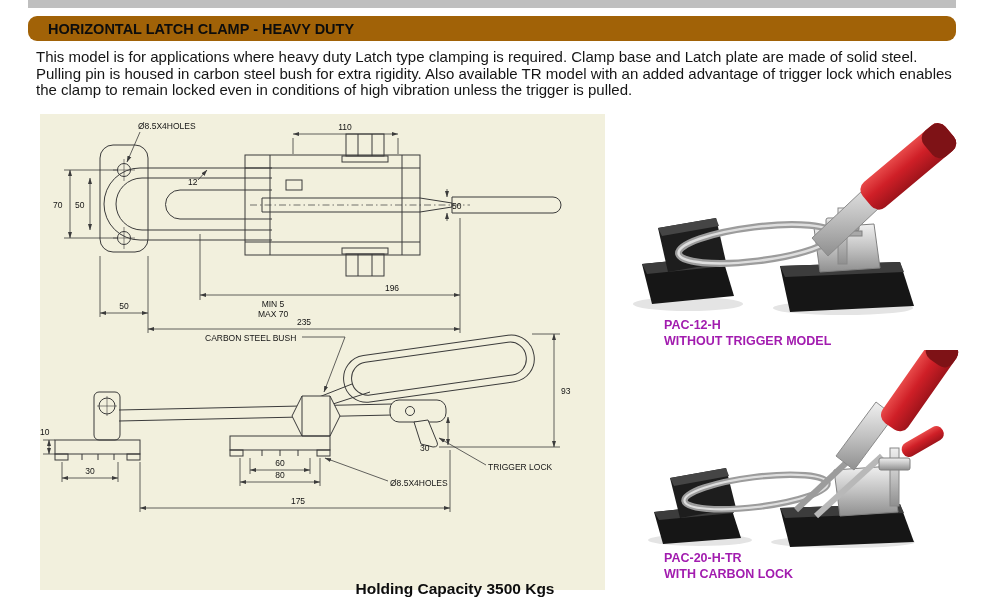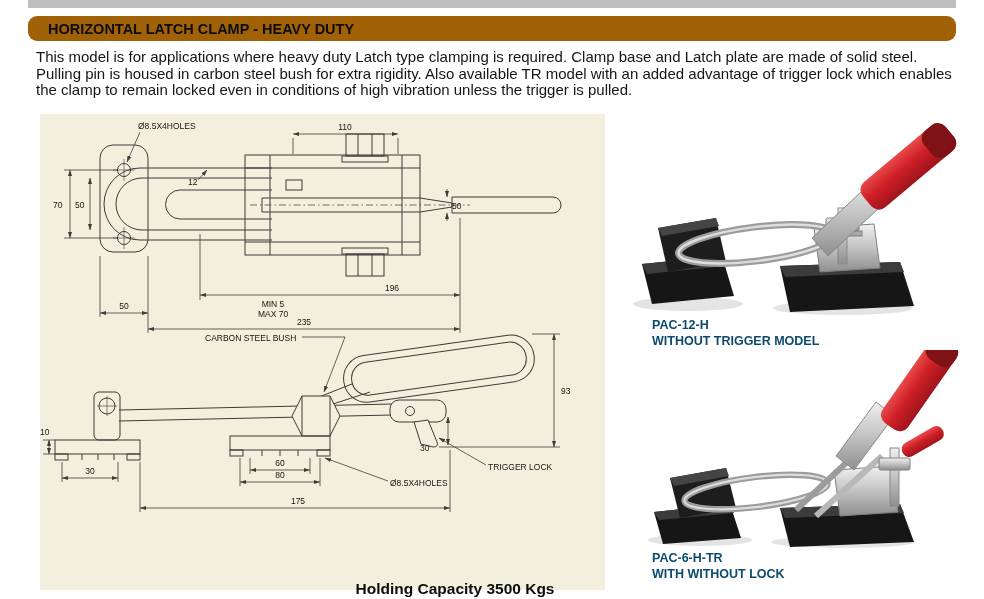--- a/index.html
+++ b/index.html
@@ -17,21 +17,21 @@
   #description {
     left:36px; top:49px; width:916px; font-size:15px; line-height:16.5px; color:#151515;
   }
   #drawing-panel {
     left:40px; top:114px; width:565px; height:476px; background:#f2f0dd;
   }
   #capacity {
     left:270px; top:420px; width:290px; text-align:center;
     font-weight:bold; font-size:15.5px; line-height:21px; color:#0d0d0d;margin-top:44px;
   }
-  .caption { font-weight:bold; font-size:12.5px; line-height:15.5px; color:#0c4a6e; }
+  .caption { font-weight:bold; font-size:12.5px; line-height:15.5px; color:#a21caf;margin-left:12px; }
   
   .ln  { fill:none; stroke:#3b3b3b; stroke-width:1; }
   .lnf { fill:#f2f0dd; stroke:#3b3b3b; stroke-width:1; }
   .thin{ fill:none; stroke:#3b3b3b; stroke-width:0.6; }
   .ext { fill:none; stroke:#3b3b3b; stroke-width:0.8; }
   .dim { fill:none; stroke:#3b3b3b; stroke-width:0.8; }
   .cl  { fill:none; stroke:#3b3b3b; stroke-width:0.7; stroke-dasharray:7 3 1.5 3; }
   text.dm { font-size:8.5px; fill:#141414; font-family:"Liberation Sans", sans-serif; }
 </style>
 </head>
@@ -314,17 +314,17 @@
     <g transform="rotate(-30 285 92)">
       <rect x="262" y="84" width="46" height="15" rx="7" fill="url(#red2)"></rect>
     </g>
     <g transform="rotate(-55 282 34)">
       <rect x="230" y="18" width="104" height="31" rx="10" fill="url(#red2)"></rect>
       <rect x="308" y="18" width="26" height="31" rx="10" fill="#7e1216"></rect>
     </g>
   </svg>
 
   <div class="caption abs" style="left:652px; top:551px;">
-    <div>PAC-6-H-TR</div>
-    <div>WITH WITHOUT LOCK</div>
+    <div>PAC-20-H-TR</div>
+    <div>WITH CARBON LOCK</div>
   </div>
 
 </div>
 
 </body></html>

